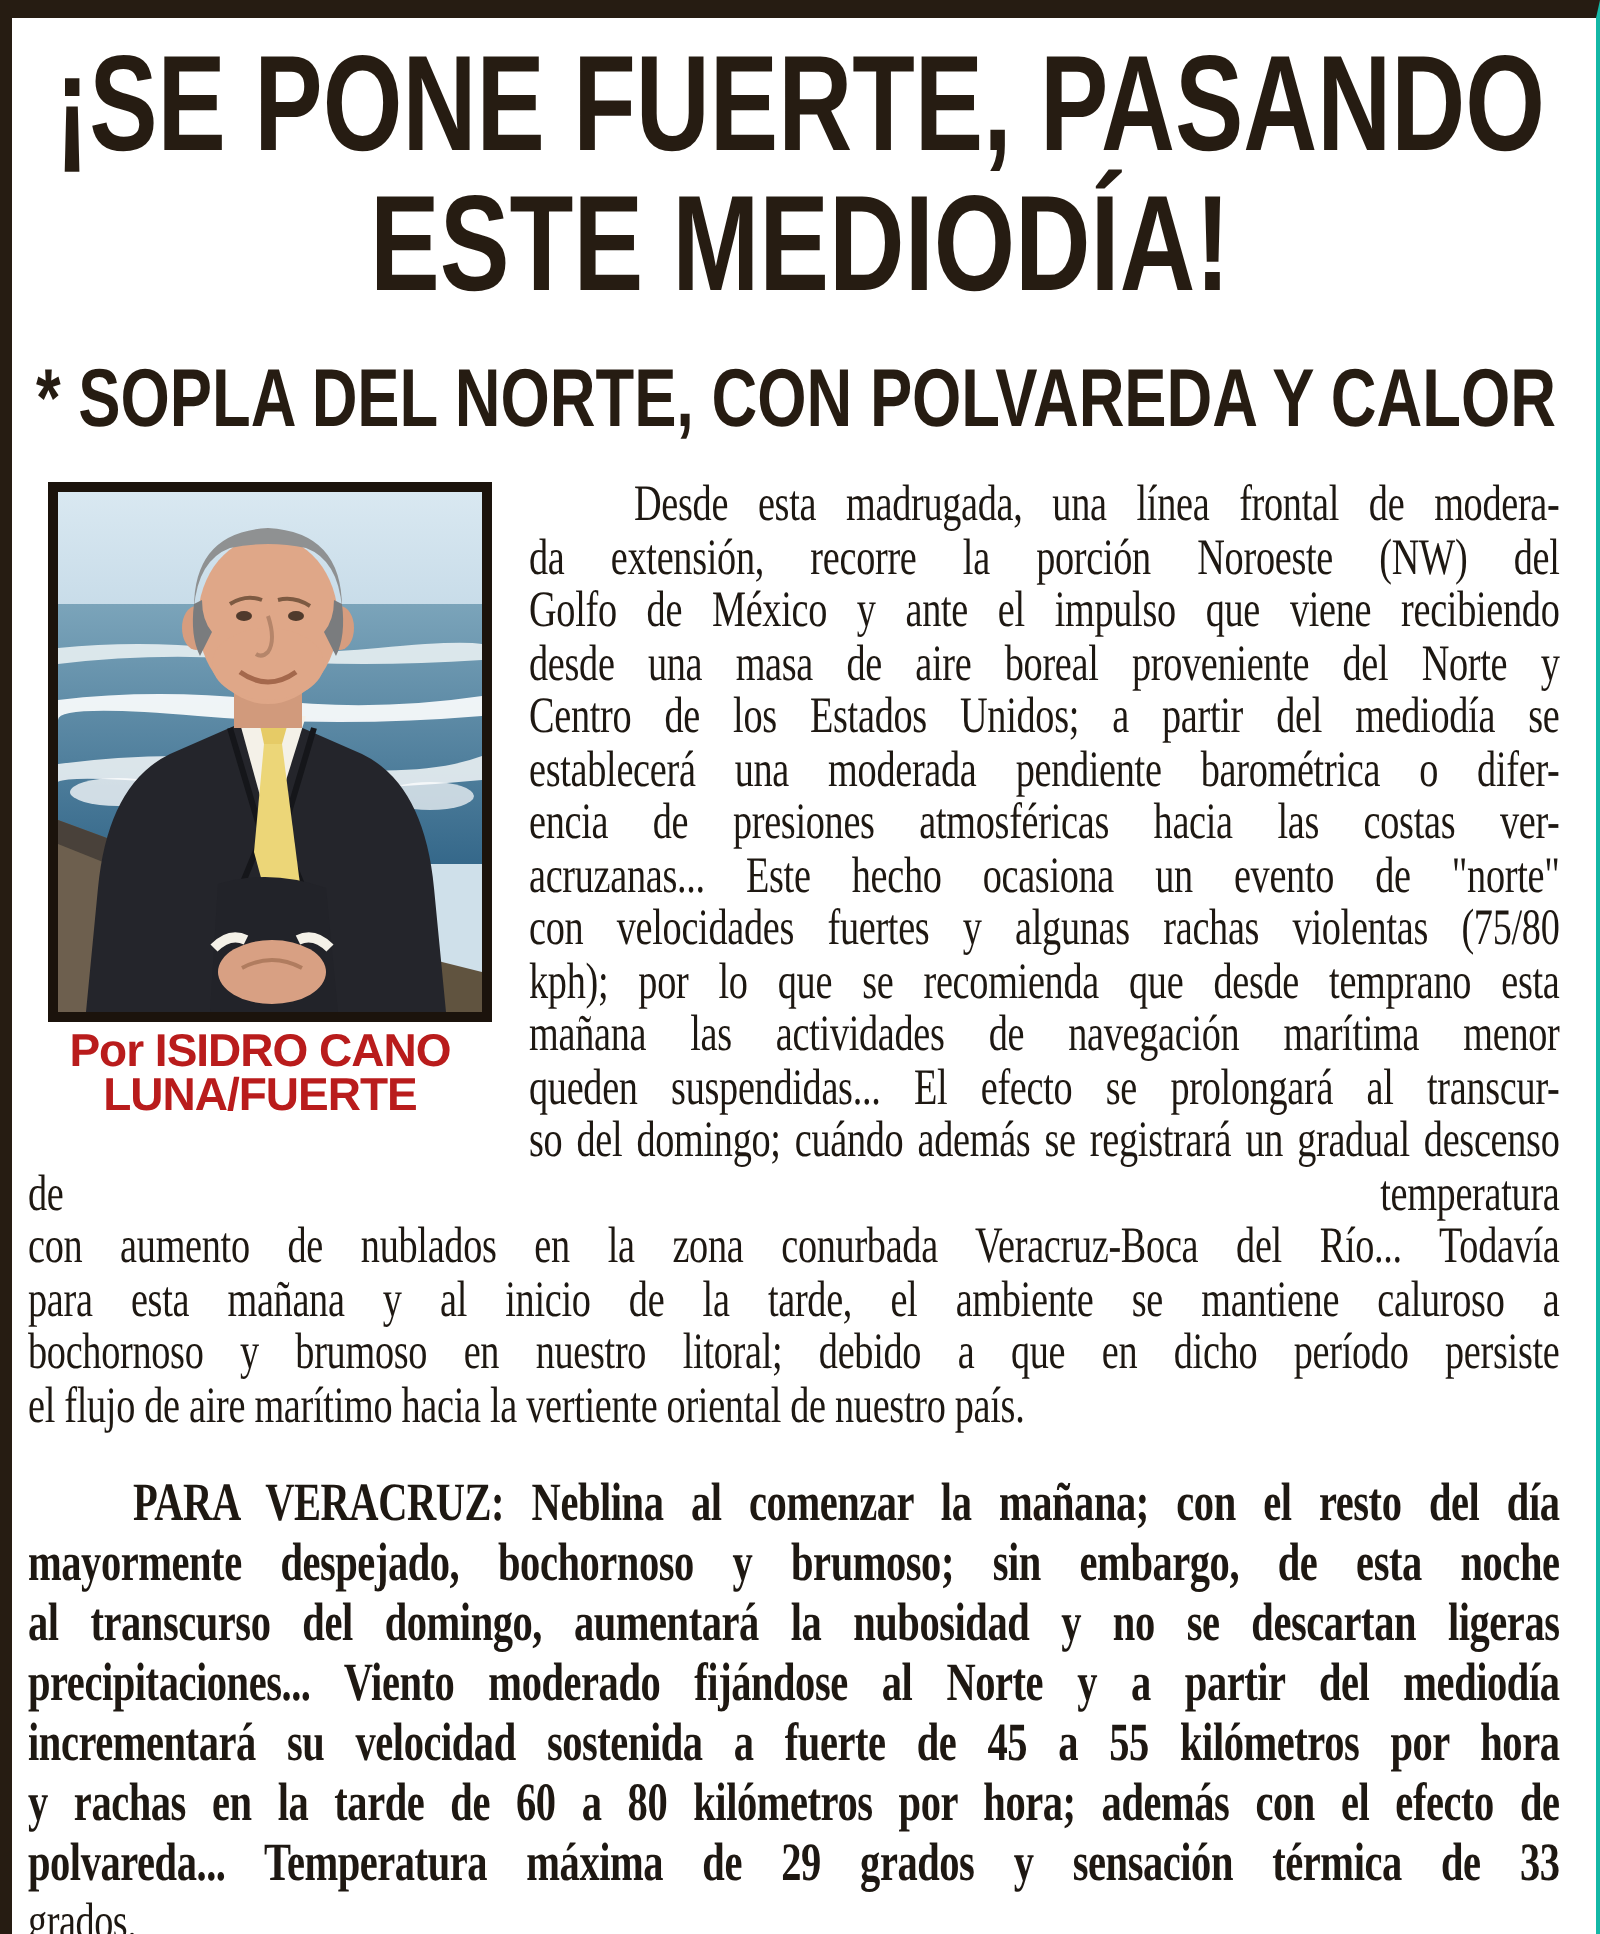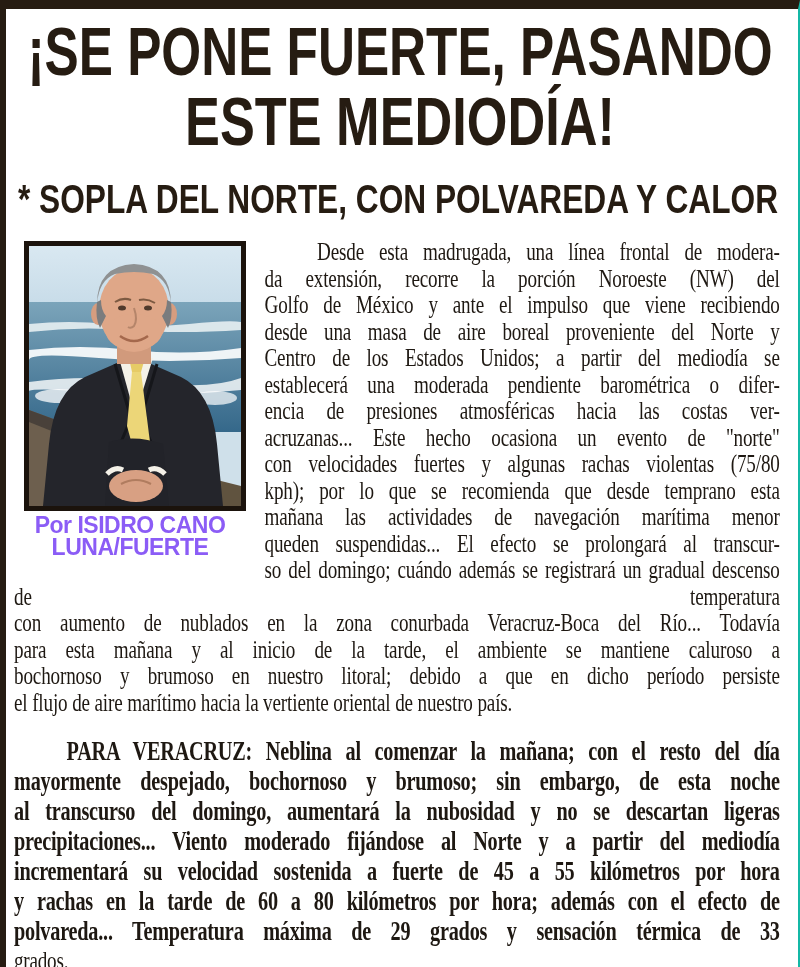--- a/index.html
+++ b/index.html
@@ -59,21 +59,21 @@
   .photo-frame svg { display: block; }
   .photo-caption {
     width: 232px;
     margin-top: 3px;
     text-align: center;
     font-family: "Liberation Sans", sans-serif;
     font-weight: bold;
     font-size: 23px;
     line-height: 22px;
     letter-spacing: -0.5px;
-    color: #8b5cf6;
+    color: #b91c1c;
   }
 
   .para { color: #1e1812; }
   .para .line {
     text-align: justify;
     text-align-last: justify;
     white-space: normal;
   }
   .para .line.first { text-indent: 70px; }
   .para .line.last  { text-align-last: left; }

